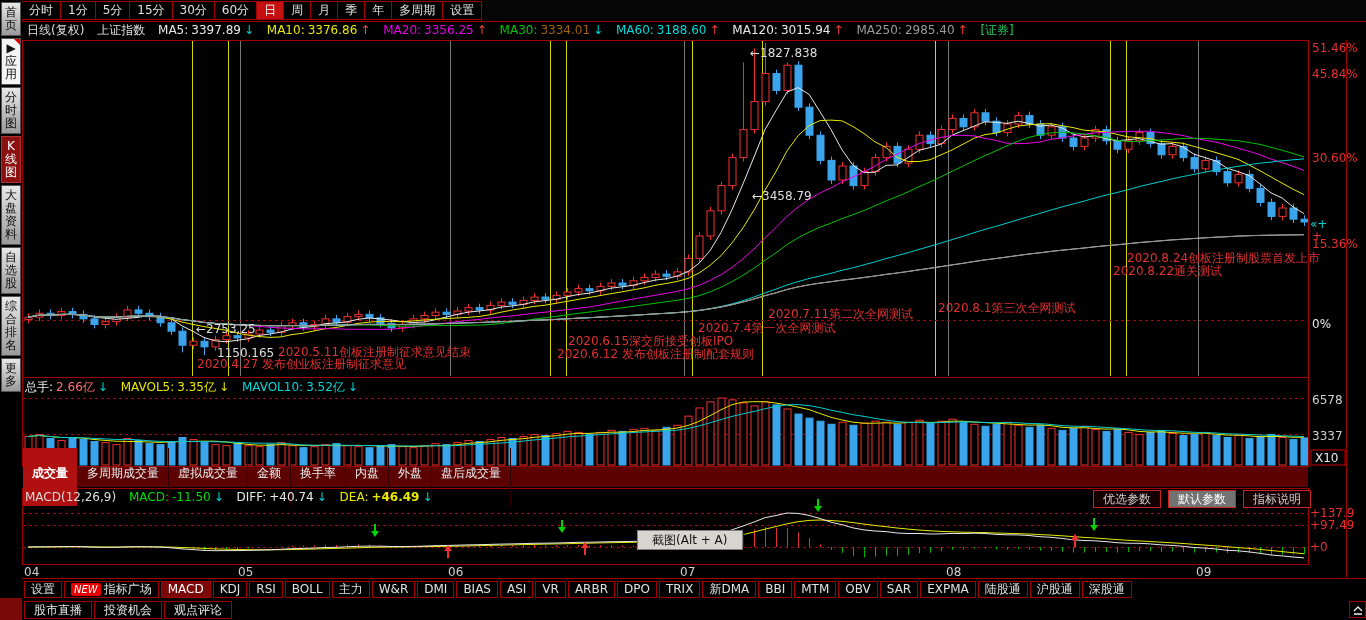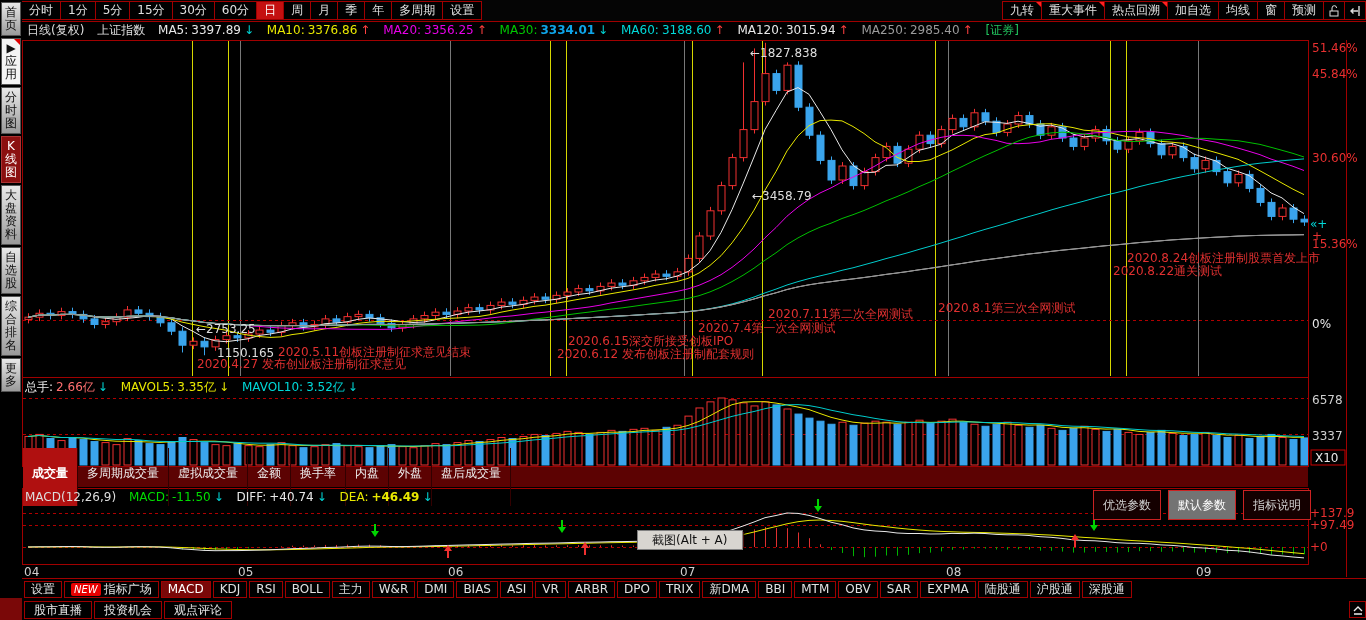--- a/index.html
+++ b/index.html
@@ -37,21 +37,21 @@
   .volHeader span{margin-right:3px;}
   .volHeader .gap{margin-right:9px;}
   .volTabs{position:absolute;left:23px;top:467px;width:1285px;height:20px;background:#5c0202;
            display:flex;align-items:center;z-index:10;}
   .vtab{padding:16px 9px;height:26px;line-height:18px;color:#eee;border-right:1px solid #320000;}
   .vtab.sel{background:#b01010;color:#fff;font-weight:bold;}
   .macdHeader{position:absolute;left:25px;top:490px;z-index:10;white-space:nowrap;}
   .macdHeader span{margin-right:3px;}
   .macdHeader .gap{margin-right:9px;}
   .macdBtns{position:absolute;left:1093px;top:490px;display:flex;gap:7px;z-index:10;}
-  .mbtn{border:1px solid #cc2222;background:#140000;color:#cfcfcf;height:16px;line-height:16px;padding:6px 9px;}
+  .mbtn{border:1px solid #cc2222;background:#140000;color:#cfcfcf;height:16px;line-height:16px;padding:0 9px;}
   .mbtn.sel{background:#737373;color:#fff;}
   .tooltip{position:absolute;left:637px;top:530px;background:#d8d5d0;color:#111;
            border:1px solid #808080;padding:1px 14px;height:16px;line-height:16px;z-index:40;
            box-shadow:1px 1px 2px #000;}
   
   .indTabs{position:absolute;left:22px;top:578px;width:1344px;height:20px;background:#000;
            border-top:1px solid #a00000;border-bottom:1px solid #a00000;display:flex;
            align-items:center;z-index:10;}
   .itab{border:1px solid #a00000;margin-left:2px;height:15px;line-height:15px;padding:0 6px;
         color:#e0e0e0;display:flex;align-items:center;gap:3px;white-space:nowrap;}
@@ -88,49 +88,29 @@
     <span class="tab">30分</span>
     <span class="tab">60分</span>
     <span class="tab sel">日</span>
     <span class="tab">周</span>
     <span class="tab">月</span>
     <span class="tab">季</span>
     <span class="tab">年</span>
     <span class="tab">多周期</span>
     <span class="tab">设置</span>
   </div>
-  <div class="tb-right">
-    <span class="tab corner">九转</span>
-    <span class="tab corner">重大事件</span>
-    <span class="tab corner">热点回溯</span>
-    <span class="tab">加自选</span>
-    <span class="tab">均线</span>
-    <span class="tab">窗</span>
-    <span class="tab">预测</span>
-    <span class="tab iconb">
-      <svg width="12" height="14" viewBox="0 0 12 14">
-          <rect x="2" y="7" width="8" height="5" fill="none" stroke="#ddd"></rect>
-          <path d="M4 7 V4 a2.3 2.3 0 0 1 4.6 0" fill="none" stroke="#ddd"></path>
-        </svg>
-    </span>
-    <span class="tab iconb">
-      <svg width="12" height="12" viewBox="0 0 12 12">
-          <path d="M10 1 v10 M9 6 H2 M4.5 3.5 L2 6 l2.5 2.5" fill="none" stroke="#ddd" stroke-width="1.4"></path>
-        </svg>
-    </span>
-  </div>
 </div>
 
 <div class="infobar">
   <span class="gap">日线(复权)</span>
   <span class="gap">上证指数</span>
   <span style="color: rgb(232, 232, 232);">MA5:</span><span style="color: rgb(232, 232, 232);">3397.89</span><span class="gap" style="color: rgb(0, 216, 216);">↓</span>
   <span style="color: rgb(232, 232, 0);">MA10:</span><span style="color: rgb(232, 232, 0);">3376.86</span><span class="gap" style="color: rgb(255, 64, 64);">↑</span>
   <span style="color: rgb(232, 0, 232);">MA20:</span><span style="color: rgb(232, 0, 232);">3356.25</span><span class="gap" style="color: rgb(255, 64, 64);">↑</span>
-  <span style="color: rgb(0, 200, 0);">MA30:</span><span style="color: #0ea5e9; font-weight: bold;">3334.01</span><span class="gap" style="color: rgb(0, 216, 216);">↓</span>
+  <span style="color: rgb(0, 200, 0);">MA30:</span><span style="color: #a16207;">3334.01</span><span class="gap" style="color: rgb(0, 216, 216);">↓</span>
   <span style="color: rgb(0, 216, 216);">MA60:</span><span style="color: rgb(0, 216, 216);">3188.60</span><span class="gap" style="color: rgb(255, 64, 64);">↑</span>
   <span style="color: rgb(232, 232, 232);">MA120:</span><span style="color: rgb(232, 232, 232);">3015.94</span><span class="gap" style="color: rgb(255, 64, 64);">↑</span>
   <span style="color: rgb(154, 154, 154);">MA250:</span><span style="color: rgb(154, 154, 154);">2985.40</span><span class="gap" style="color: rgb(255, 64, 64);">↑</span>
   <span style="color: #22c55e;">[证券]</span>
 </div>
 
 <svg id="chart" width="1366" height="537" viewBox="0 40 1366 537">
     <defs>
       <clipPath id="mclip">
         <rect x="23" y="41" width="1285" height="335"></rect>

